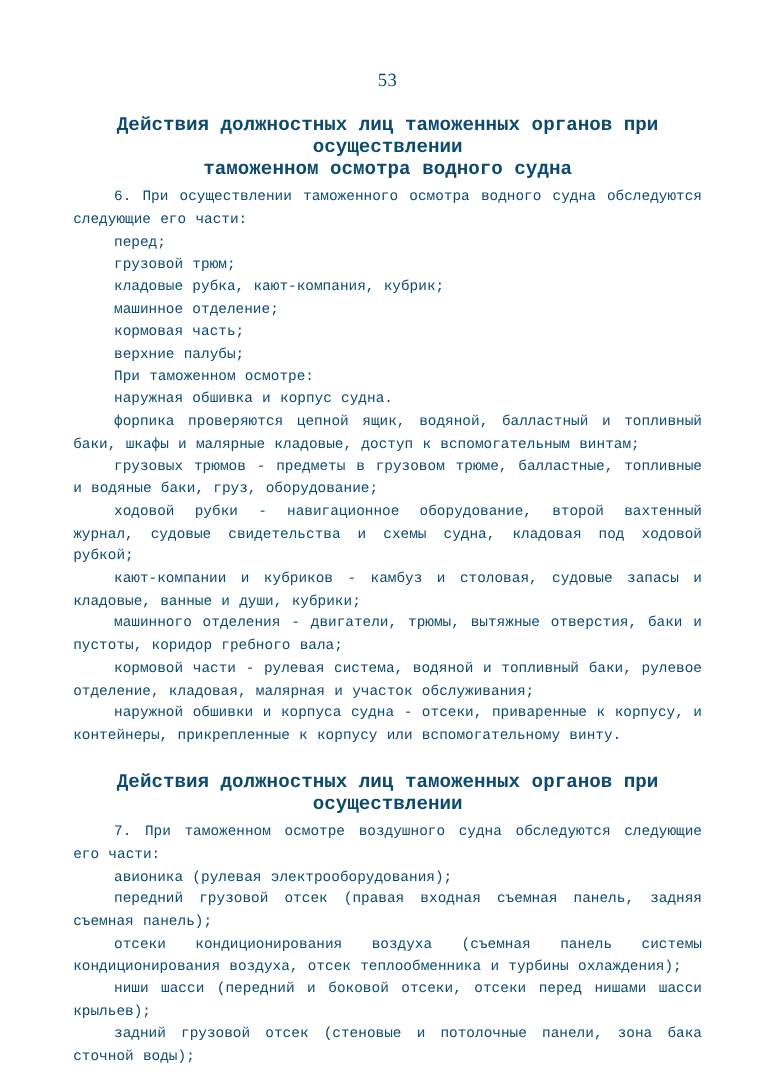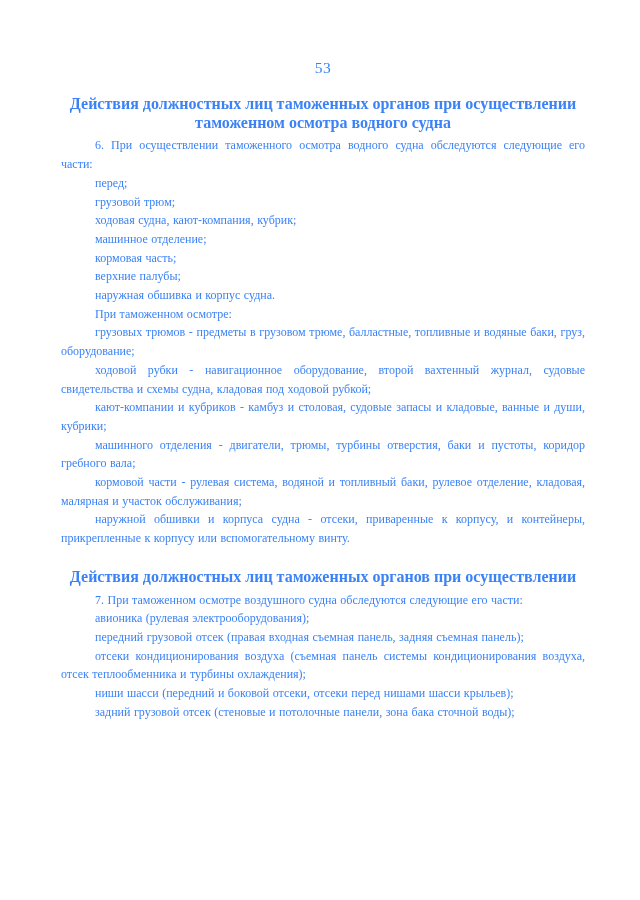--- a/index.html
+++ b/index.html
@@ -10,37 +10,37 @@
   body {
     width: 640px;
     height: 900px;
     overflow: hidden;
   }
   .page {
     position: relative;
     width: 640px;
     height: 900px;
     background: #ffffff;
-    color: #3b82f6;
+    color: #0c4a6e;
     font-family: "Liberation Serif", "DejaVu Serif", serif;
   }
   .content {
     position: absolute;
     left: 61px;
     top: 58px;
     width: 524px;
   }
   .page-number {
     text-align: center;
     font-size: 15.6px;
     line-height: 19px;
     margin-bottom: 18px;
     letter-spacing: 0.5px;
   }
-  .section { margin: 0; }
+  .section { margin: 0; font-family: Liberation Mono, monospace; }
   .heading {
     font-weight: 700;
     text-align: center;
     font-size: 16px;
     line-height: 18.7px;
     margin: 0 0 4px 0;
   }
   .section-aircraft .heading {
     margin-top: 20px;
   }
@@ -63,30 +63,31 @@
 
     <section class="section section-water-vessel">
       <div class="heading">
         <div>Действия должностных лиц таможенных органов при осуществлении</div>
         <div>таможенном осмотра водного судна</div>
       </div>
       <div class="paragraphs">
           <p class="para">6. При осуществлении таможенного осмотра водного судна обследуются следующие его части:</p>
           <p class="para">перед;</p>
           <p class="para">грузовой трюм;</p>
-          <p class="para">ходовая судна, кают-компания, кубрик;</p>
+          <p class="para">кладовые рубка, кают-компания, кубрик;</p>
           <p class="para">машинное отделение;</p>
           <p class="para">кормовая часть;</p>
           <p class="para">верхние палубы;</p>
+          <p class="para">При таможенном осмотре:</p>
           <p class="para">наружная обшивка и корпус судна.</p>
-          <p class="para">При таможенном осмотре:</p>
+          <p class="para">форпика проверяются цепной ящик, водяной, балластный и топливный баки, шкафы и малярные кладовые, доступ к вспомогательным винтам;</p>
           <p class="para">грузовых трюмов - предметы в грузовом трюме, балластные, топливные и водяные баки, груз, оборудование;</p>
           <p class="para">ходовой рубки - навигационное оборудование, второй вахтенный журнал, судовые свидетельства и схемы судна, кладовая под ходовой рубкой;</p>
           <p class="para">кают-компании и кубриков - камбуз и столовая, судовые запасы и кладовые, ванные и души, кубрики;</p>
-          <p class="para">машинного отделения - двигатели, трюмы, турбины отверстия, баки и пустоты, коридор гребного вала;</p>
+          <p class="para">машинного отделения - двигатели, трюмы, вытяжные отверстия, баки и пустоты, коридор гребного вала;</p>
           <p class="para">кормовой части - рулевая система, водяной и топливный баки, рулевое отделение, кладовая, малярная и участок обслуживания;</p>
           <p class="para">наружной обшивки и корпуса судна - отсеки, приваренные к корпусу, и контейнеры, прикрепленные к корпусу или вспомогательному винту.</p>
         </div>
     </section>
 
     <section class="section section-aircraft">
       <div class="heading">
         <div>Действия должностных лиц таможенных органов при осуществлении</div>
       </div>
       <div class="paragraphs">

